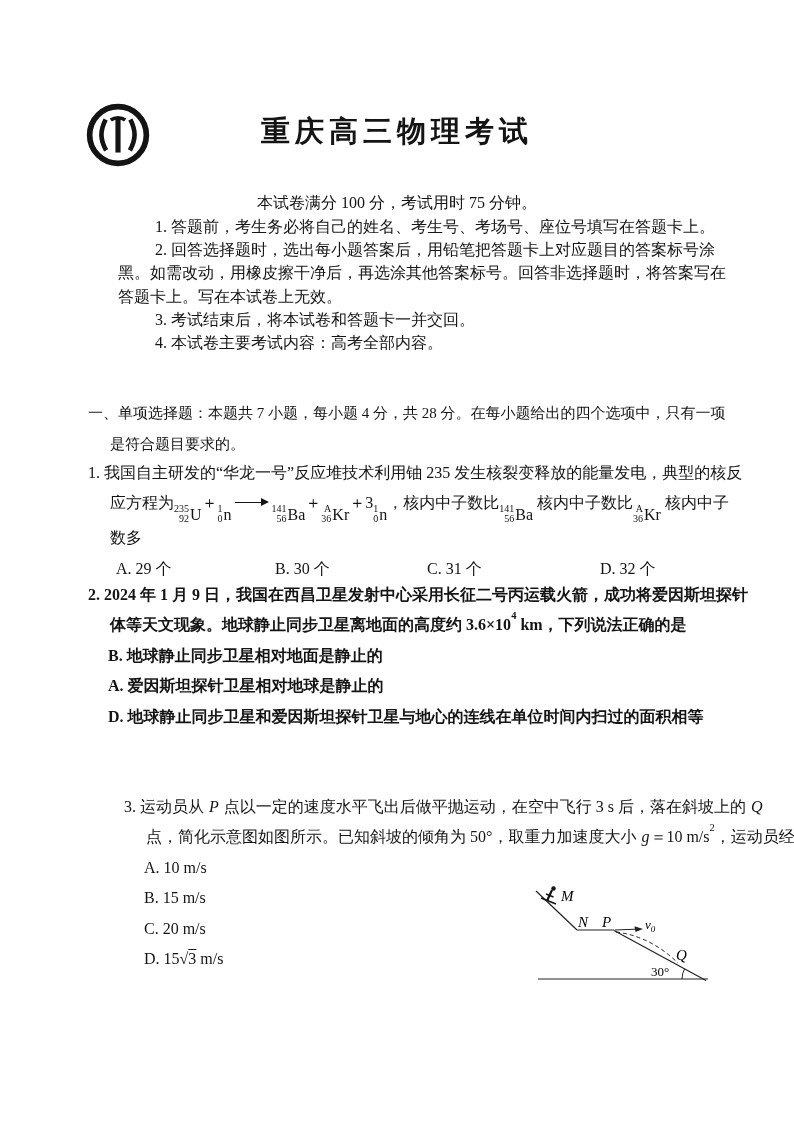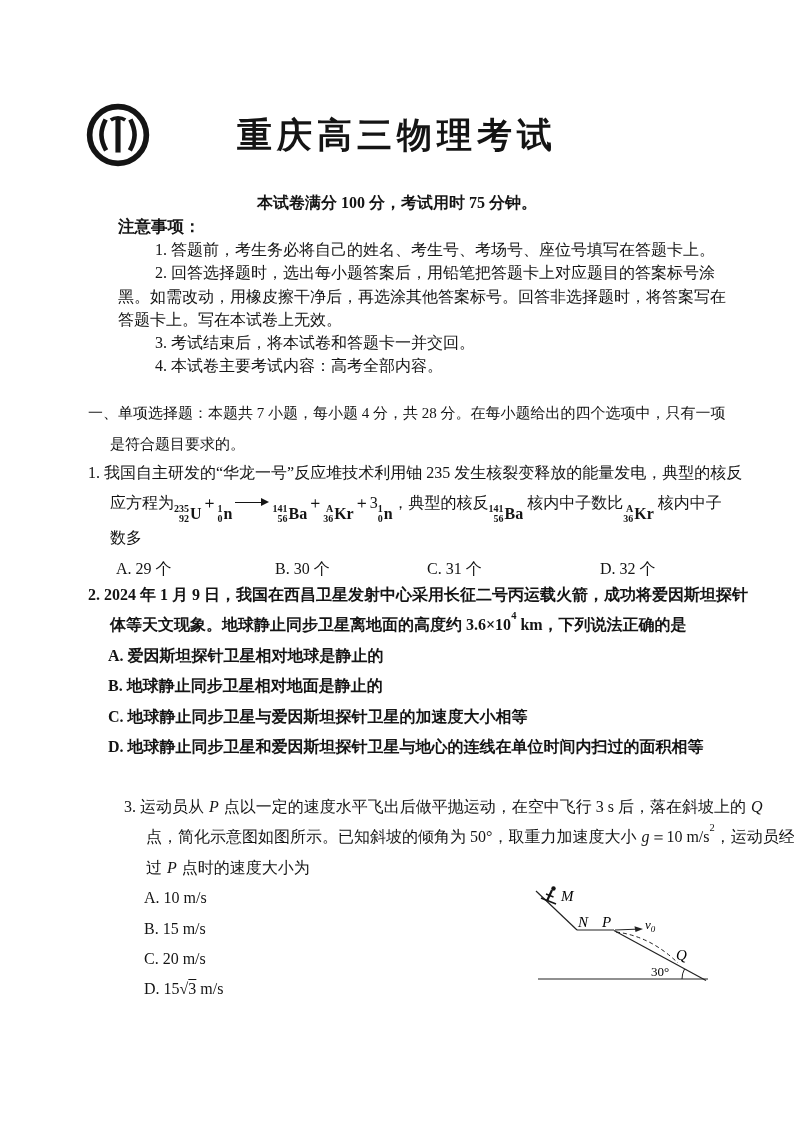--- a/index.html
+++ b/index.html
@@ -3,43 +3,43 @@
 <meta charset="utf-8">
 <style>
   html,body{margin:0;padding:0;background:#ffffff;}
   .page{position:relative;width:794px;height:1123px;background:#fff;
         font-family:"Liberation Serif","DejaVu Serif",serif;color:#141414;overflow:hidden;}
   .line{white-space:nowrap;}
 
   
   .logo{position:absolute;left:85px;top:102px;width:66px;height:66px;}
   .title{position:absolute;left:0;right:0;top:112px;text-align:center;
-         font-size:35px;font-weight:bold;letter-spacing:5px;}
-  .subtitle{position:absolute;left:0;right:0;top:193px;text-align:center;font-size:16px;font-weight:bold;}
+         font-size:29px;font-weight:bold;letter-spacing:5px;}
+  .subtitle{position:absolute;left:0;right:0;top:193px;text-align:center;font-size:16px;}
 
   
   .notice{position:absolute;left:118px;top:215px;width:600px;font-size:16px;line-height:23.2px;}
   .notice .nh{font-weight:bold;font-size:16.5px;}
   .n-ind{text-indent:37px;}
 
   
   .sec{position:absolute;left:88px;top:398px;font-size:15px;font-weight:normal;line-height:31px;}
   .sec .cont{padding-left:22px;}
 
   
   .q{position:absolute;left:88px;font-size:16px;line-height:30.4px;}
   #q1{top:458px;} #q2{top:580px;font-weight:bold;} #q3{top:792px;margin-left:36px;}
   .q .cont{padding-left:22px;}
   .q .opt{padding-left:20px;}
   .optrow{position:relative;height:30.4px;}
   .optrow>span{position:absolute;top:0;}
   .o-a{left:28px;} .o-b{left:187px;} .o-c{left:339px;} .o-d{left:512px;}
 
   
-  .nuclide{display:inline-flex;align-items:center;vertical-align:-4px;font-weight:bold;}
+  .nuclide{display:inline-flex;align-items:flex-end;vertical-align:-4px;}
   .nuclide .scripts{display:inline-flex;flex-direction:column;align-items:flex-end;
                     font-size:10px;line-height:9.5px;margin-right:1px;}
   .nuclide .sym{font-size:16px;line-height:1;}
   sup.s{font-size:10.5px;line-height:0;position:relative;top:-5px;}
   i.var{font-style:italic;padding:0 1px;}
   .arrow{display:inline-block;position:relative;width:34px;height:14px;margin:0 3px;vertical-align:-1px;}
   .arrow::before{content:"";position:absolute;left:0;right:4px;top:7px;border-top:1.4px solid #141414;}
   .arrow::after{content:"";position:absolute;right:0;top:3px;width:0;height:0;
                 border-left:8px solid #141414;border-top:4.5px solid transparent;border-bottom:4.5px solid transparent;}
   .sqrt .rdc{text-decoration:overline;}
@@ -57,21 +57,20 @@
     <path d="M20,17 C14.5,28 14.5,36 20.5,47" fill="none" stroke="#141414" stroke-width="4.5"></path>
     <line x1="32" y1="15" x2="32" y2="49" stroke="#141414" stroke-width="5"></line>
     <path d="M25,17.5 C29,14.5 35,14.5 39,17.5" fill="none" stroke="#141414" stroke-width="3.5"></path>
     <path d="M44,17 C49.5,28 49.5,36 43.5,47" fill="none" stroke="#141414" stroke-width="4.5"></path>
   </svg>
 
   <div class="title">重庆高三物理考试</div>
   <div class="subtitle">本试卷满分 100 分，考试用时 75 分钟。</div>
 
   <div class="notice">
-    <div class="line nh">注意事项：</div>
     <div class="line n-ind">1. 答题前，考生务必将自己的姓名、考生号、考场号、座位号填写在答题卡上。</div>
     <div class="line n-ind">2. 回答选择题时，选出每小题答案后，用铅笔把答题卡上对应题目的答案标号涂</div>
     <div class="line">黑。如需改动，用橡皮擦干净后，再选涂其他答案标号。回答非选择题时，将答案写在</div>
     <div class="line">答题卡上。写在本试卷上无效。</div>
     <div class="line n-ind">3. 考试结束后，将本试卷和答题卡一并交回。</div>
     <div class="line n-ind">4. 本试卷主要考试内容：高考全部内容。</div>
   </div>
 
   <div class="sec">
     <div class="line">一、单项选择题：本题共 7 小题，每小题 4 分，共 28 分。在每小题给出的四个选项中，只有一项</div>
@@ -103,21 +102,21 @@
             <span>A</span>
             <span>36</span>
           </span>
           <span class="sym">Kr</span>
         </span><span>＋3</span><span class="nuclide">
           <span class="scripts">
             <span>1</span>
             <span>0</span>
           </span>
           <span class="sym">n</span>
-        </span><span>，典型的核反</span><span class="nuclide">
+        </span><span>，核内中子数比</span><span class="nuclide">
           <span class="scripts">
             <span>141</span>
             <span>56</span>
           </span>
           <span class="sym">Ba</span>
         </span><span> 核内中子数比</span><span class="nuclide">
           <span class="scripts">
             <span>A</span>
             <span>36</span>
           </span>
@@ -128,30 +127,28 @@
       <span class="o-a">A. 29 个</span>
       <span class="o-b">B. 30 个</span>
       <span class="o-c">C. 31 个</span>
       <span class="o-d">D. 32 个</span>
     </div>
   </div>
 
   <div class="q" id="q2">
     <div class="line">2. 2024 年 1 月 9 日，我国在西昌卫星发射中心采用长征二号丙运载火箭，成功将爱因斯坦探针</div>
     <div class="line cont"><span>体等天文现象。地球静止同步卫星离地面的高度约 3.6×10</span><sup class="s">4</sup><span> km，下列说法正确的是</span></div>
+    <div class="line opt">B. 地球静止同步卫星相对地面是静止的</div>
     <div class="line opt">A. 爱因斯坦探针卫星相对地球是静止的</div>
-    <div class="line opt">B. 地球静止同步卫星相对地面是静止的</div>
-    <div class="line opt">C. 地球静止同步卫星与爱因斯坦探针卫星的加速度大小相等</div>
     <div class="line opt">D. 地球静止同步卫星和爱因斯坦探针卫星与地心的连线在单位时间内扫过的面积相等</div>
   </div>
 
   <div class="q" id="q3">
     <div class="line"><span>3. 运动员从 </span><i class="var">P</i><span> 点以一定的速度水平飞出后做平抛运动，在空中飞行 3 s 后，落在斜坡上的 </span><i class="var">Q</i></div>
     <div class="line cont"><span>点，简化示意图如图所示。已知斜坡的倾角为 50°，取重力加速度大小 </span><i class="var">g</i><span>＝10 m/s</span><sup class="s">2</sup><span>，运动员经</span></div>
-    <div class="line cont"><span>过 </span><i class="var">P</i><span> 点时的速度大小为</span></div>
     <div class="line opt">A. 10 m/s</div>
     <div class="line opt">B. 15 m/s</div>
     <div class="line opt">C. 20 m/s</div>
     <div class="line opt"><span>D. 15</span><span class="sqrt"><span>√</span><span class="rdc">3</span></span><span> m/s</span></div>
   </div>
 
   <svg class="diagram" viewBox="528 876 185 112">
 
     <line x1="536" y1="891" x2="577" y2="930" stroke="#222" stroke-width="1.2"></line>
 

